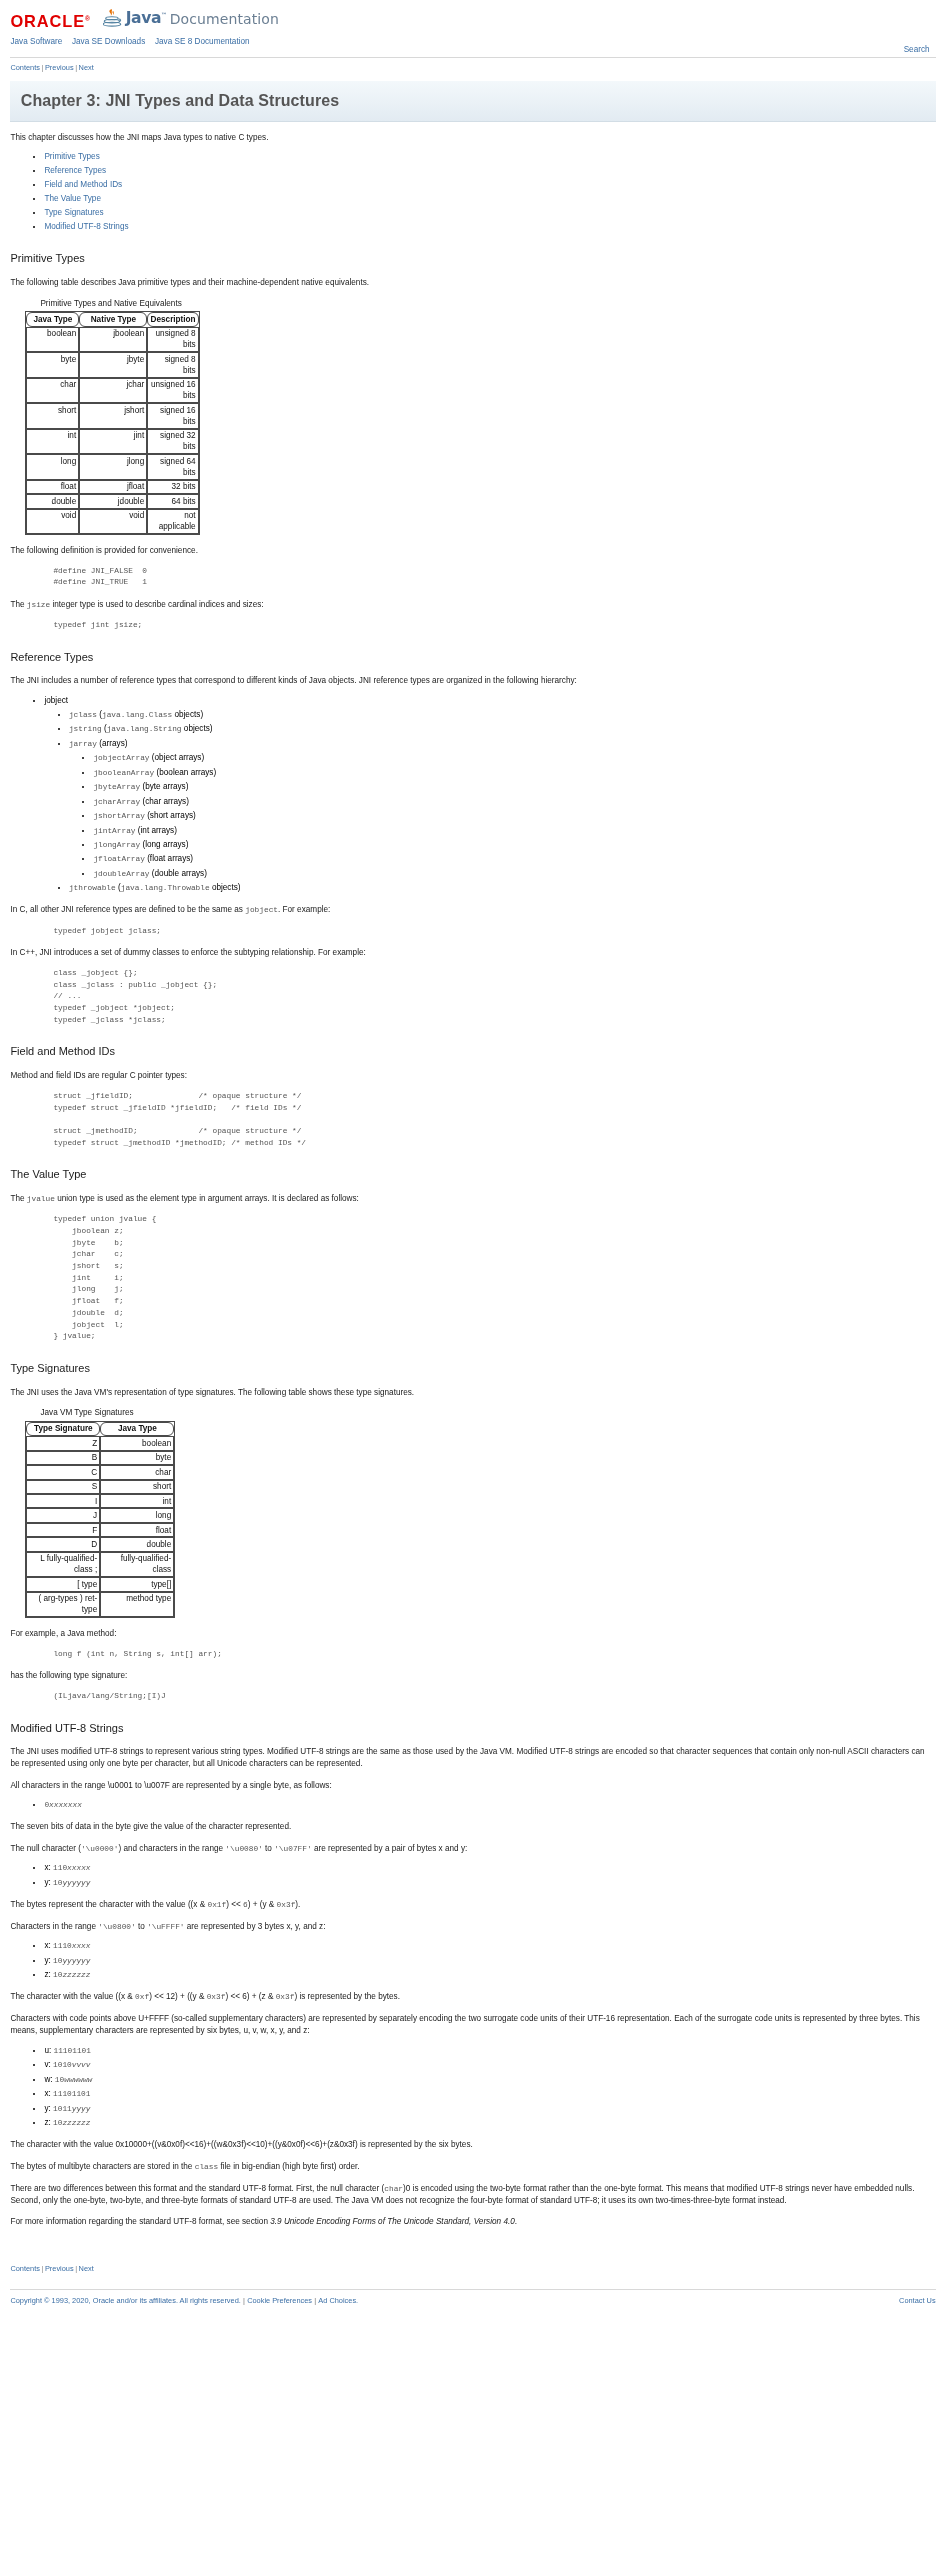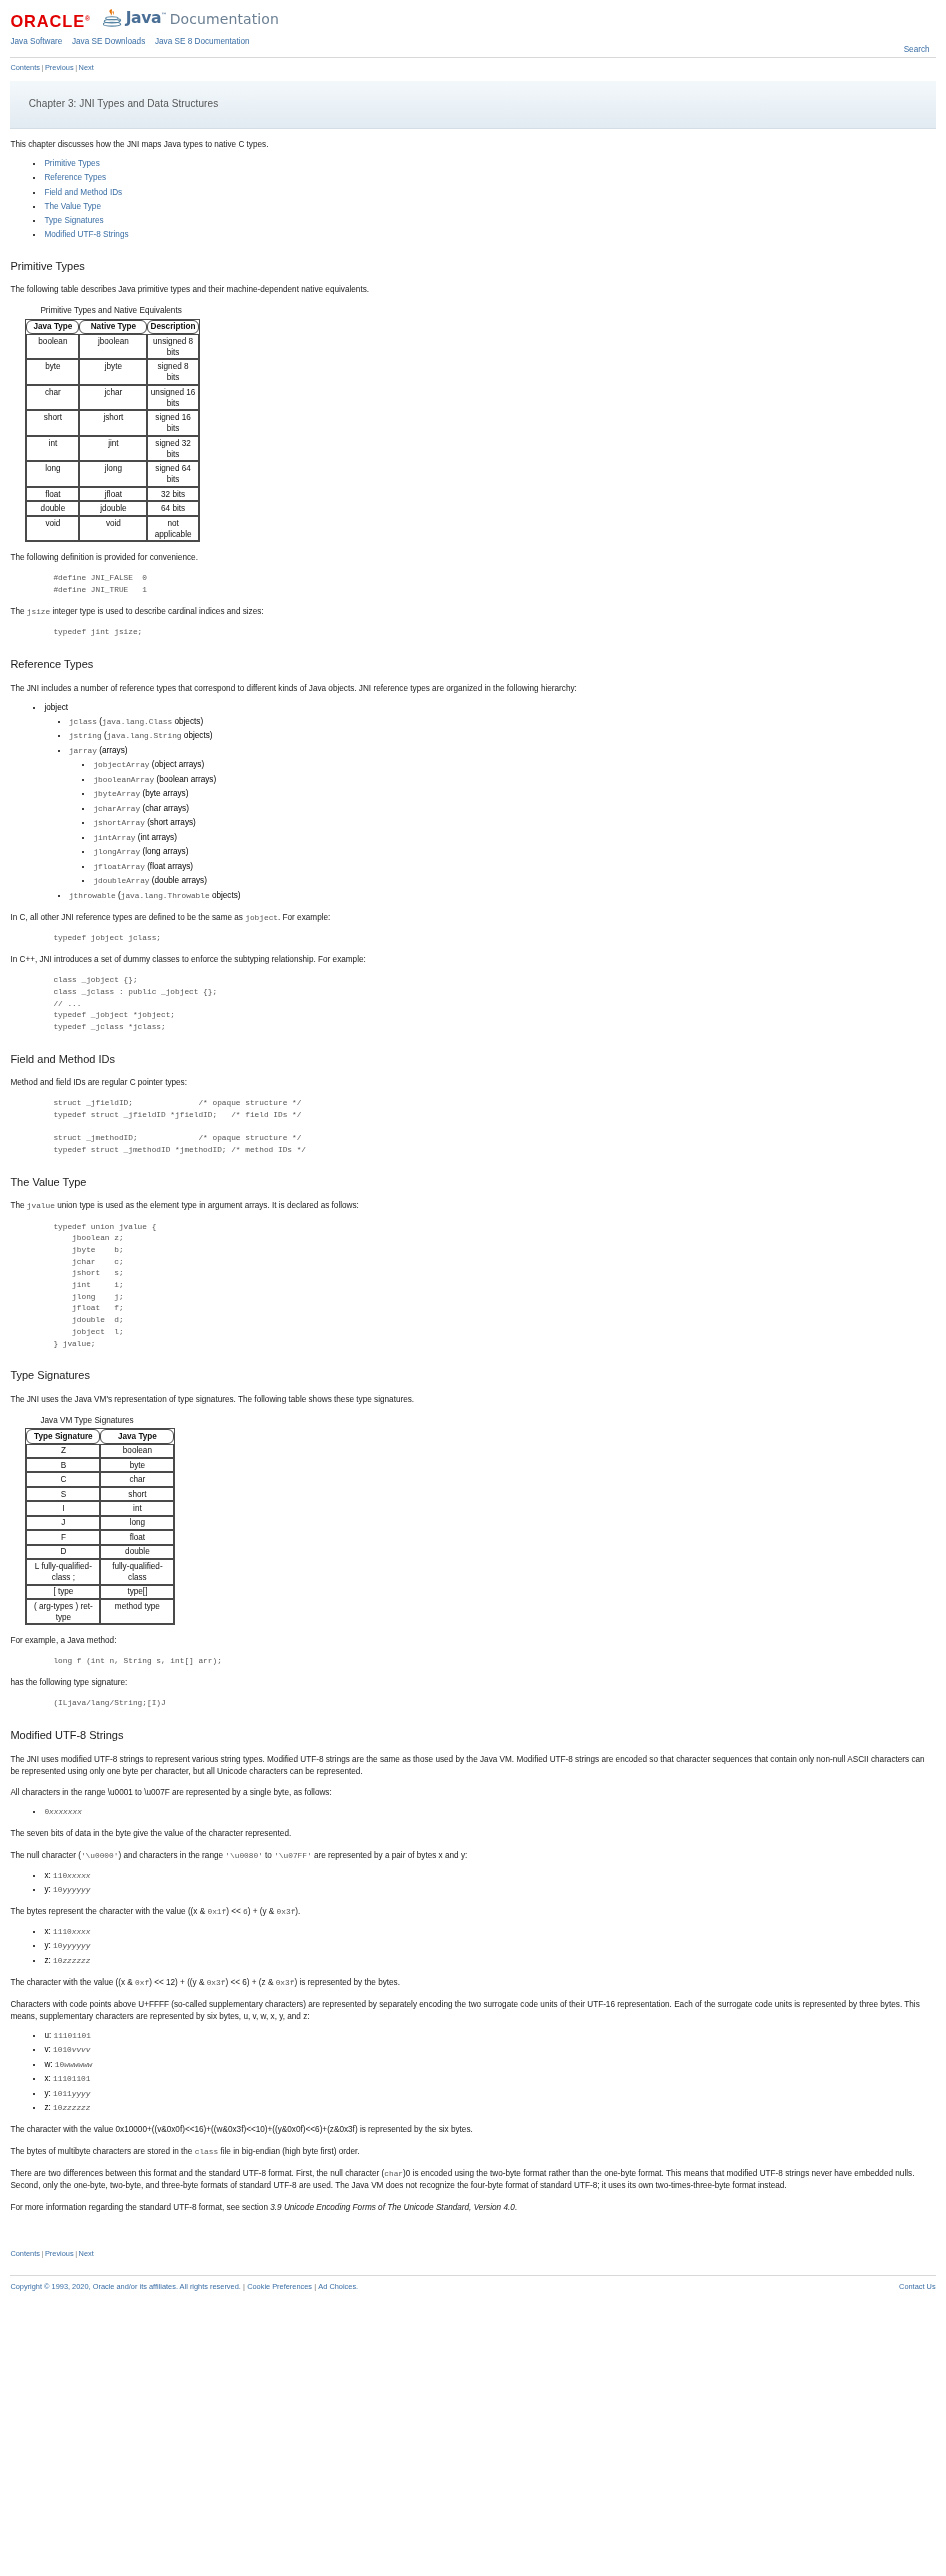--- a/index.html
+++ b/index.html
@@ -100,23 +100,23 @@
   .crumbnav .sep { color: #888; margin: 0 1.5px; }
 
   
   .title-banner {
     margin: 3.7px 10.4px 0 10.4px;
     padding: 8.2px 10.4px 9px 10.4px;
     background: linear-gradient(to bottom, #f3f8fb 0%, #eaf1f6 55%, #e2ebf2 100%);
     border-bottom: 0.7px solid #d2dde5;
   }
   .title-banner h1 {
-    margin: 8px;
-    font-size: 10px;
-    font-weight: normal;
+    margin: 0;
+    font-size: 16px;
+    font-weight: bold;
     color: #555555;
     letter-spacing: 0.1px;
   }
 
   
   .content { padding: 0 10.4px 0 10.4px; }
   .content p { margin: 9.7px 0 0 0; font-size: 8.2px; color: #1a1a1a; }
   .content h2 {
     font-size: 11px;
     font-weight: normal;
@@ -169,21 +169,21 @@
     font-size: 8.2px;
   }
   table.data th, table.data td {
     border: 0.7px solid #4a4a4a;
     padding: 0.7px 2.2px;
     vertical-align: top;
     color: #111111;
     line-height: 1.35;
   }
   table.data th { font-weight: bold; text-align: center; border-radius: 6px; }
-  table.data td { text-align: center; }
+  table.data td { text-align: right; }
   .w-jt  { width: 53px; }
   .w-nt  { width: 68px; }
   .w-de  { width: 46px; }
   .w-ts  { width: 74px; }
   .w-jtt { width: 74px; }
 
   
   .footer-nav {
     padding: 10.4px 10.4px 0 10.4px;
     font-size: 7.4px;
@@ -465,20 +465,21 @@
 
     <p><span>The null character (</span><code>'\u0000'</code><span>) and characters in the range </span><code>'\u0080'</code><span> to </span><code>'\u07FF'</code><span> are represented by a pair of bytes x and y:</span></p>
 
     <ul>
       <li><span>x: </span><code>110</code><span class="italmono">xxxxx</span></li>
       <li><span>y: </span><code>10</code><span class="italmono">yyyyyy</span></li>
     </ul>
 
     <p><span>The bytes represent the character with the value ((x &amp; </span><code>0x1f</code><span>) &lt;&lt; </span><code>6</code><span>) + (y &amp; </span><code>0x3f</code><span>).</span></p>
 
+    <p><span>Characters in the range </span><code>'\u0800'</code><span> to </span><code>'\uFFFF'</code><span> are represented by 3 bytes x, y, and z:</span></p>
 
     <ul>
       <li><span>x: </span><code>1110</code><span class="italmono">xxxx</span></li>
       <li><span>y: </span><code>10</code><span class="italmono">yyyyyy</span></li>
       <li><span>z: </span><code>10</code><span class="italmono">zzzzzz</span></li>
     </ul>
 
     <p><span>The character with the value ((x &amp; </span><code>0xf</code><span>) &lt;&lt; 12) + ((y &amp; </span><code>0x3f</code><span>) &lt;&lt; 6) + (z &amp; </span><code>0x3f</code><span>) is represented by the bytes.</span></p>
 
     <p>Characters with code points above U+FFFF (so-called supplementary characters) are represented by separately encoding the two surrogate code units of their UTF-16 representation. Each of the surrogate code units is represented by three bytes. This means, supplementary characters are represented by six bytes, u, v, w, x, y, and z:</p>

